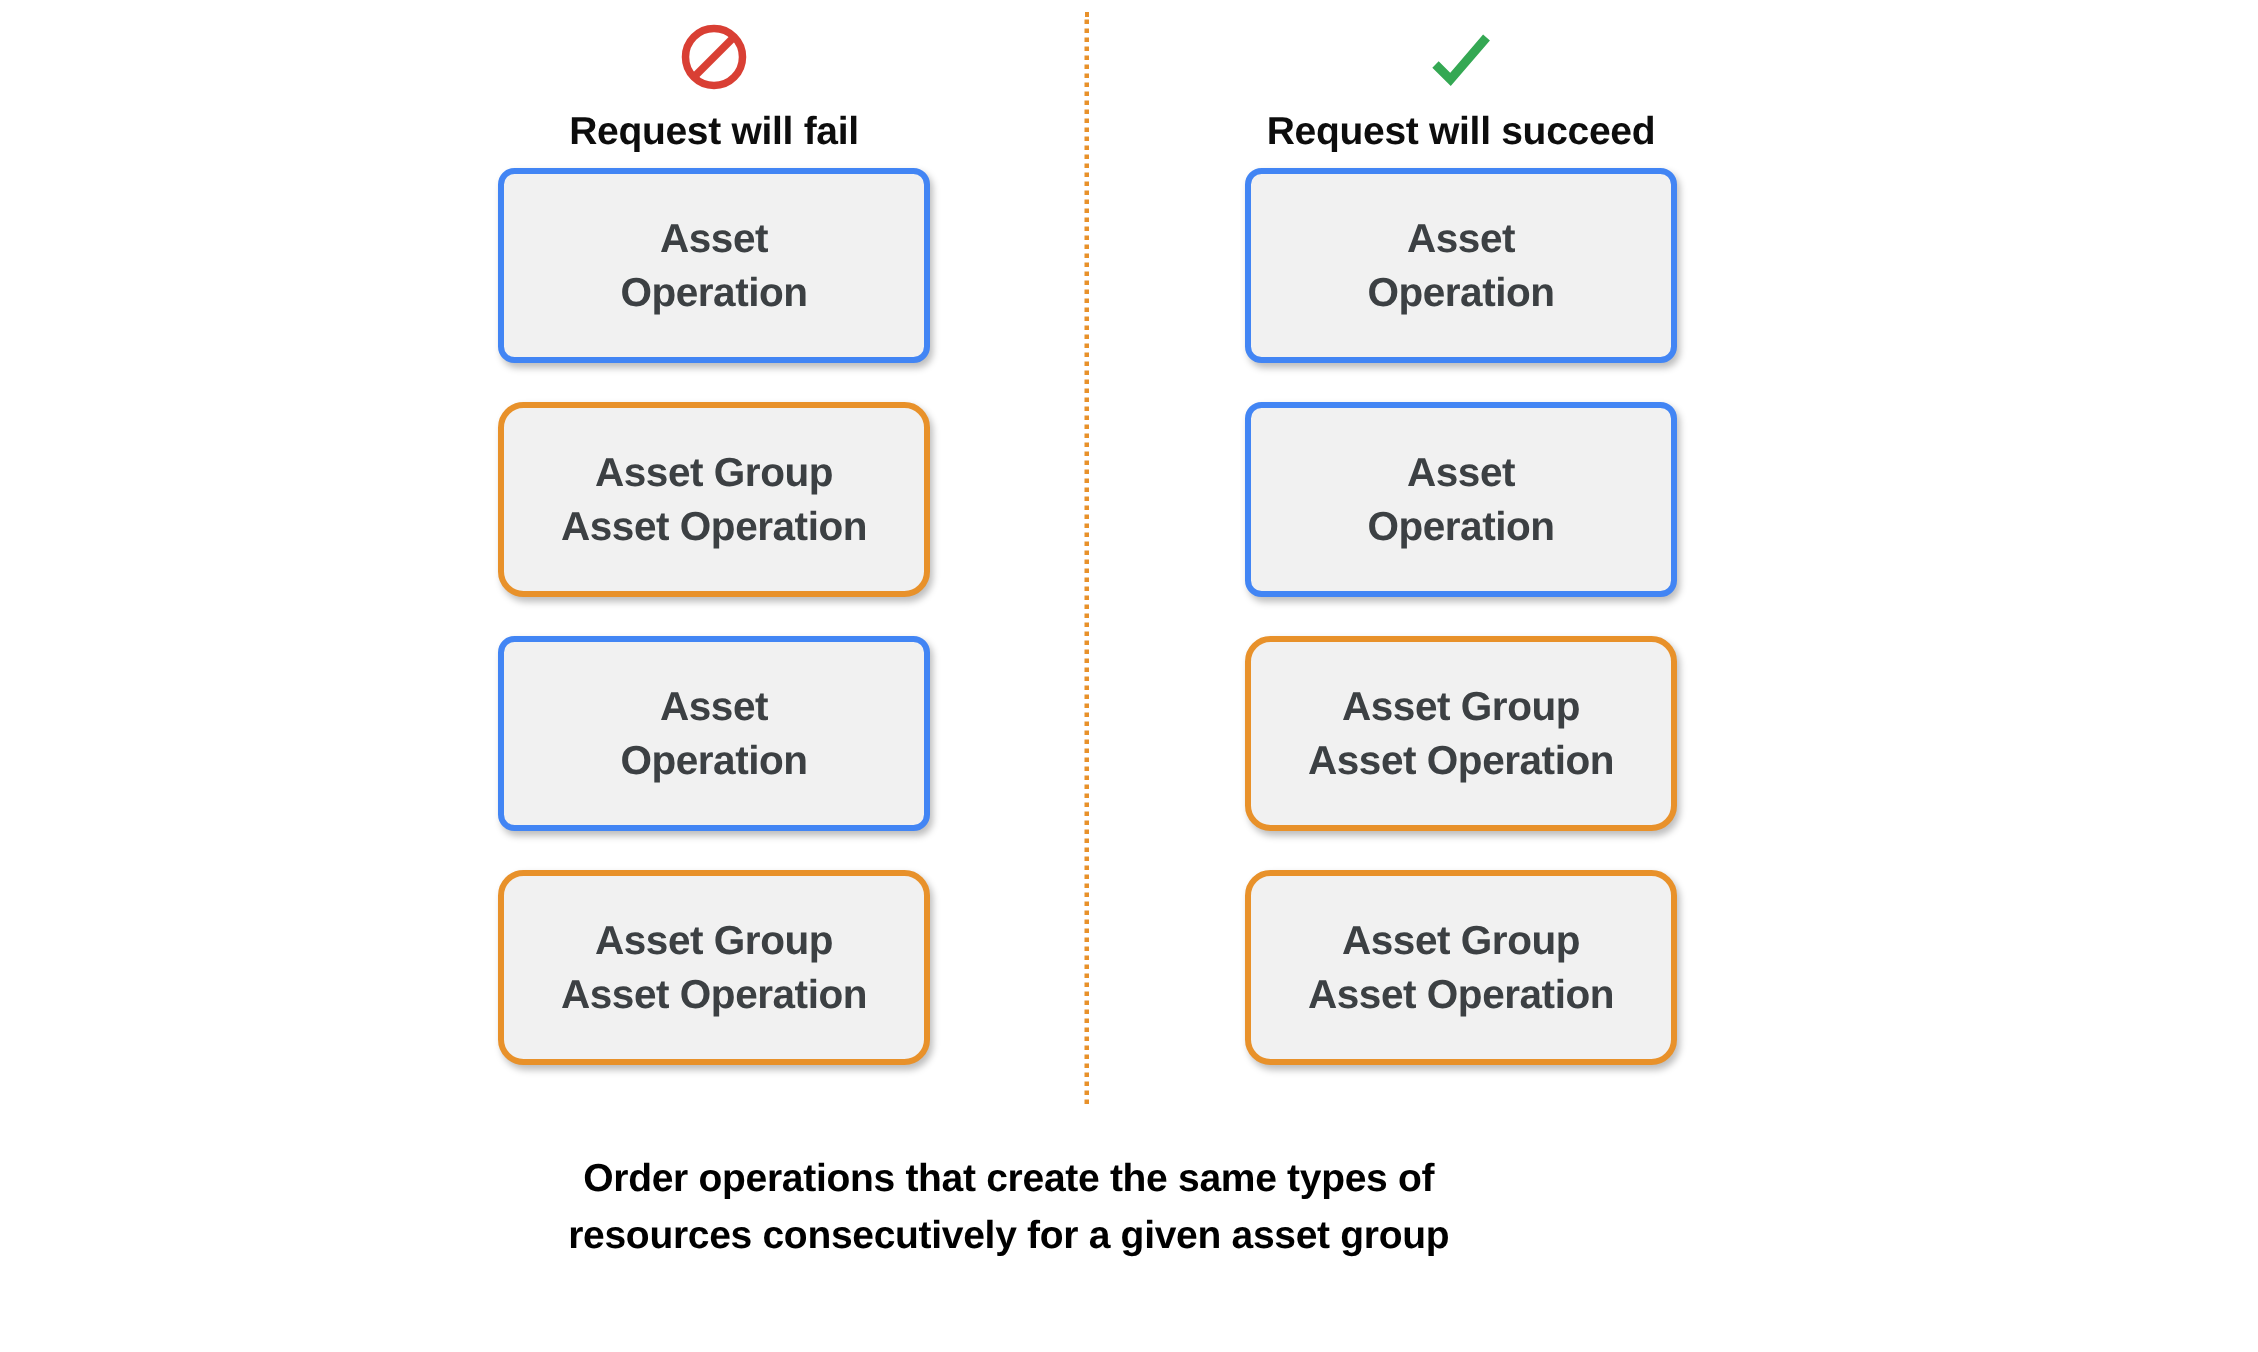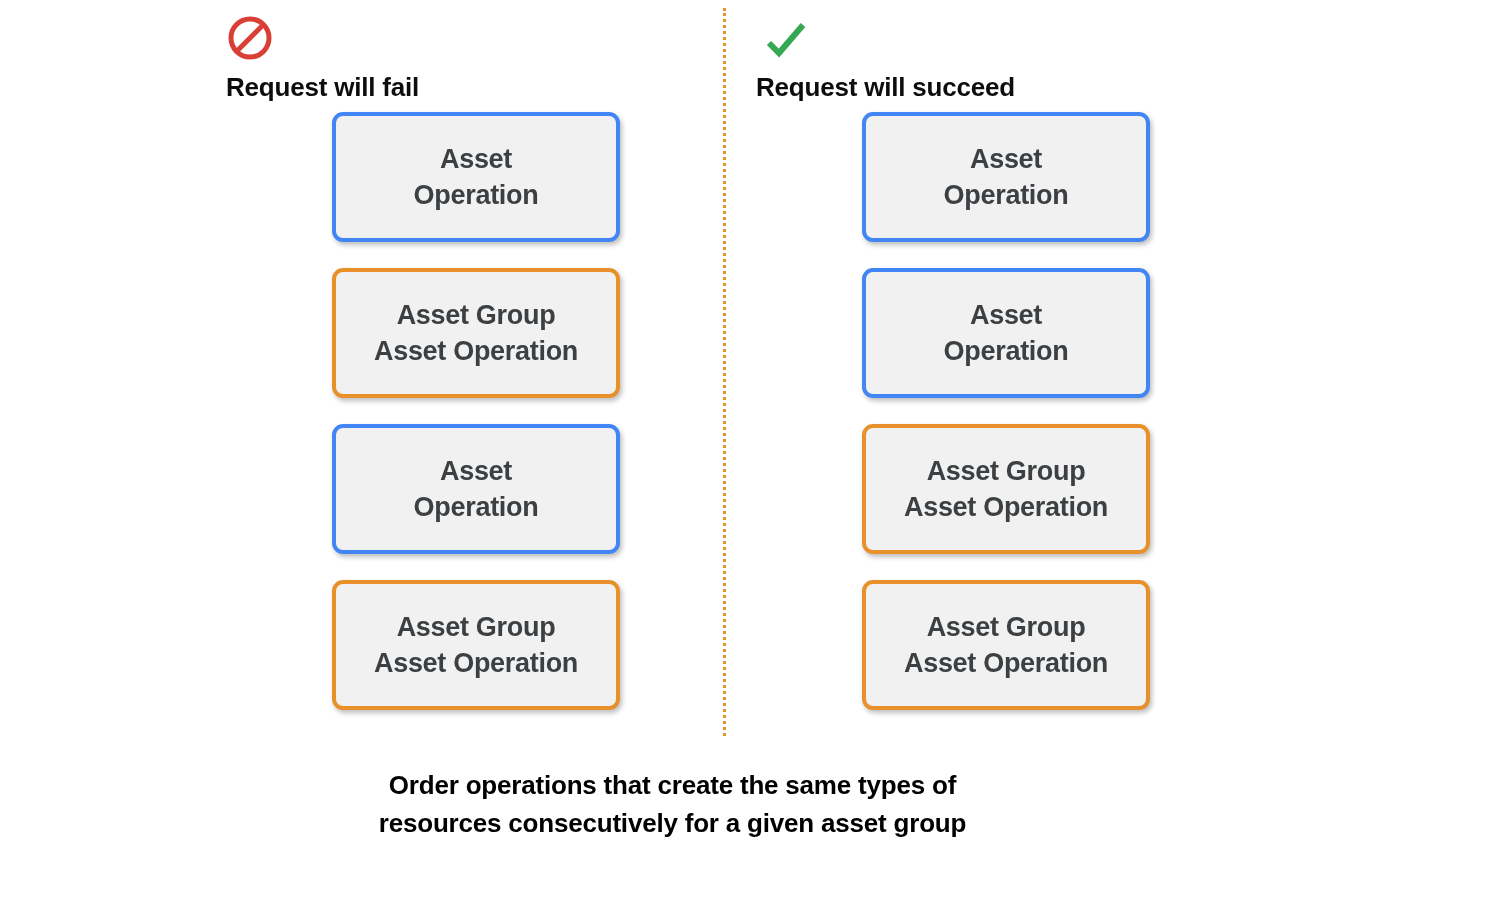--- a/index.html
+++ b/index.html
@@ -34,28 +34,29 @@
   }
 
   
   .column {
     position: absolute;
     top: 0;
     width: 500px;
     height: 740px;
   }
   .column.left  { left: 226px; }
-  .column.right { left: 756px; text-decoration: underline; }
+  .column.right { left: 724px; text-decoration: underline; }
 
   
   .col-header {
     position: absolute;
     top: 14px;
     left: 0;
     width: 500px;
+    text-align: center;
   }
   .col-header .icon-wrap {
     display: block;
     height: 58px;
     line-height: 0;
   }
   .col-header .icon-wrap svg {
     display: inline-block;
     vertical-align: top;
   }
@@ -83,21 +84,21 @@
     border-radius: 11px;
     border: 4px solid #14532d;
     background: #F1F1F1;
     box-shadow: 2px 3px 5px rgba(0,0,0,0.26);
     display: flex;
     align-items: center;
     justify-content: center;
     text-align: center;
   }
   .box.blue   { border-color: #4285F4; }
-  .box.orange { border-color: #E8912A; }
+  .box.orange { border-color: #E8912A; border-radius: 17px; }
   .box .box-text {
     font-size: 27px;
     font-weight: bold;
     color: #3C4043;
     line-height: 36px;
     letter-spacing: -0.3px;
     white-space: pre-line;
   }
 
   

